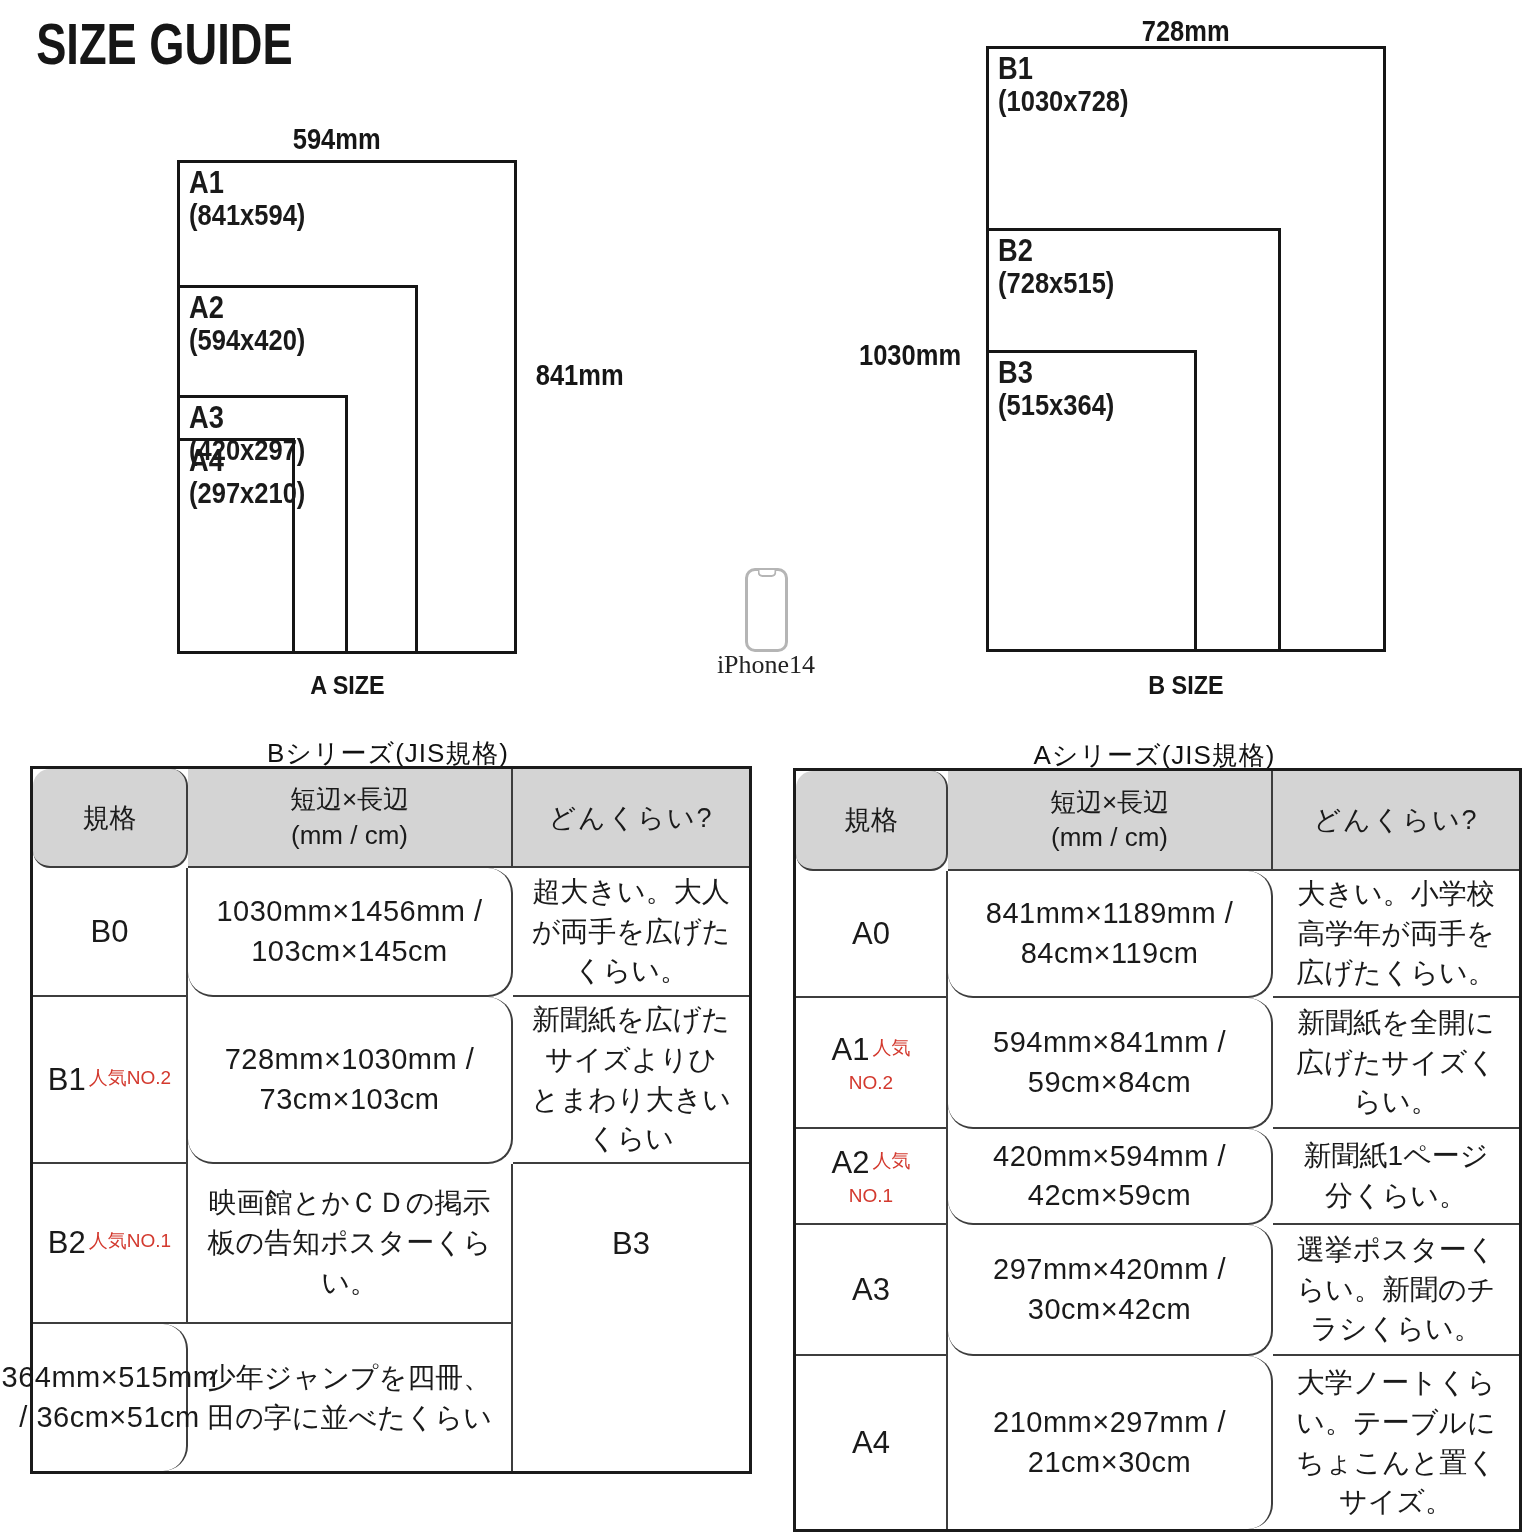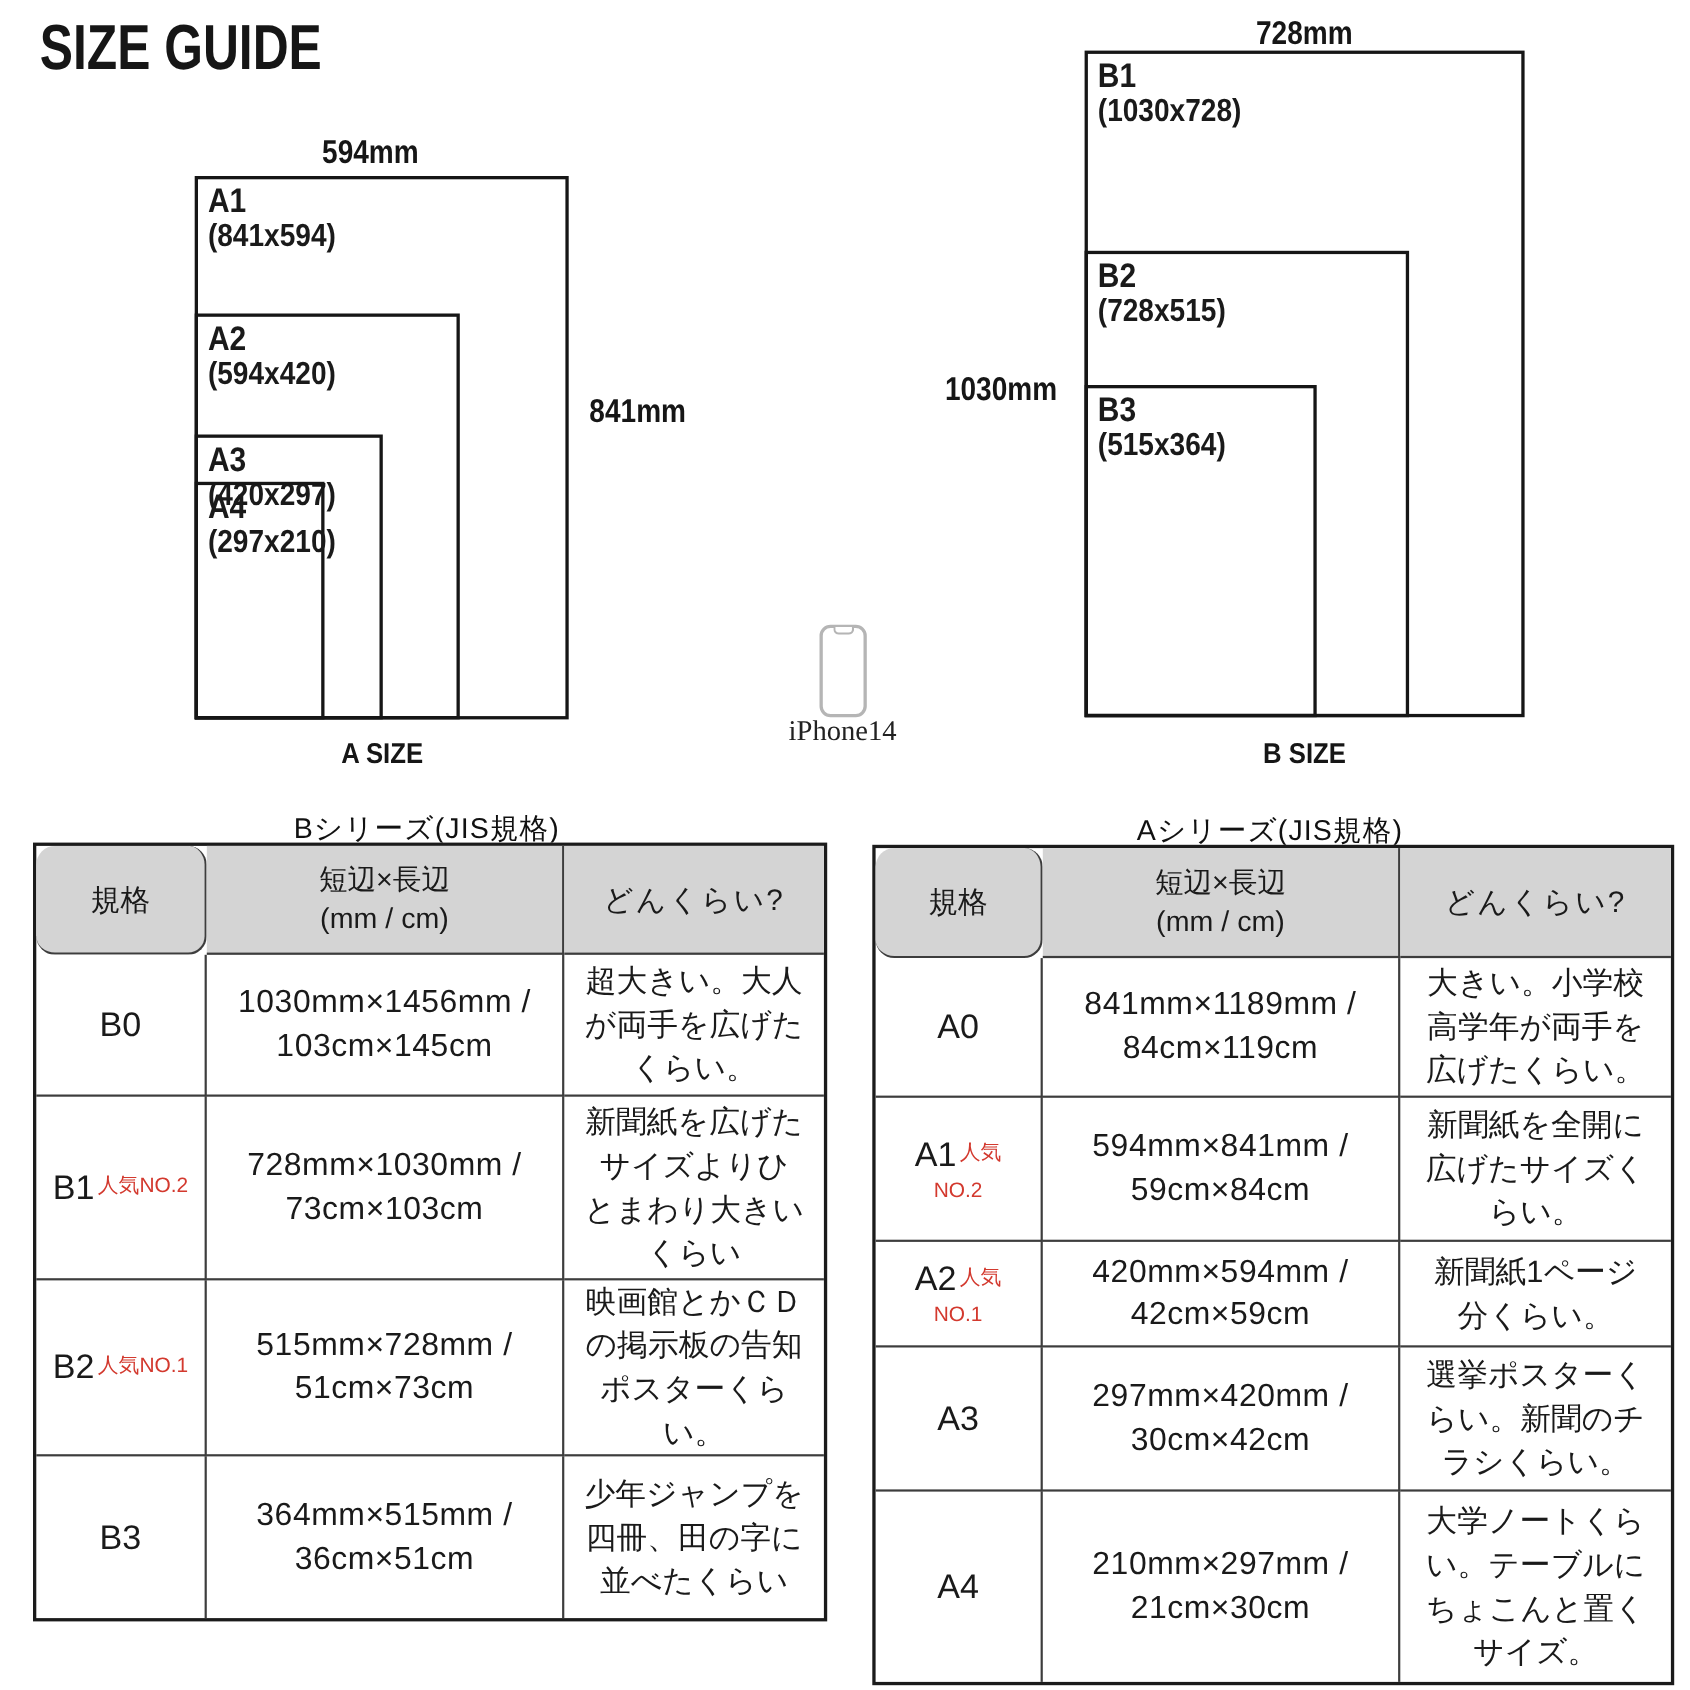--- a/index.html
+++ b/index.html
@@ -38,21 +38,21 @@
   .ptable>div:nth-child(3n){border-right:none;}
   .ptable>div.br0{border-bottom:none;}
   .ptable .hd{background:#d4d4d4;}
   .hd-std{font-size:27px;border-radius:17px;}
   .hd-dims{font-size:26px;line-height:1.35;}
   .hd-feel{font-size:27px;letter-spacing:2px;}
   .cell-std{font-size:31px;}
   .std-line{display:flex;white-space:nowrap;}
   .badge{color:#d3392e;font-size:19px;font-weight:normal;margin-left:3px;position:relative;top:3px;}
   .badge2{display:block;color:#d3392e;font-size:19px;margin-top:4px;}
-  .cell-dims{font-size:29px;letter-spacing:0.5px;line-height:1.35;padding:4px 10px;}
+  .cell-dims{font-size:29px;letter-spacing:0.5px;line-height:1.35;padding:4px 10px;border-radius:25px;}
   .cell-desc{font-size:28px;line-height:1.42;padding:0 18px;}
   .ltable .cell-desc{padding:0 18px;}
 </style>
 </head>
 <body>
 
 <div class="stage">
 
   <div class="size-guide-title">
     <span>SIZE GUIDE</span>
@@ -147,21 +147,20 @@
       </div>
     <div class="cell-dims">728mm×1030mm / 73cm×103cm</div>
     <div class="cell-desc">新聞紙を広げたサイズよりひとまわり大きいくらい</div>
 
     <div class="cell-std">
       <div class="std-line">
           <span>B2</span>
           <span class="badge">人気NO.1</span>
         </div>
       </div>
-    <div class="cell-dims">515mm×728mm / 51cm×73cm</div>
     <div class="cell-desc">映画館とかＣＤの掲示板の告知ポスターくらい。</div>
 
     <div class="cell-std br0">
       <div class="std-line">
           <span>B3</span>
         </div>
       </div>
     <div class="cell-dims br0">364mm×515mm / 36cm×51cm</div>
     <div class="cell-desc br0">少年ジャンプを四冊、田の字に並べたくらい</div>
   </div>

